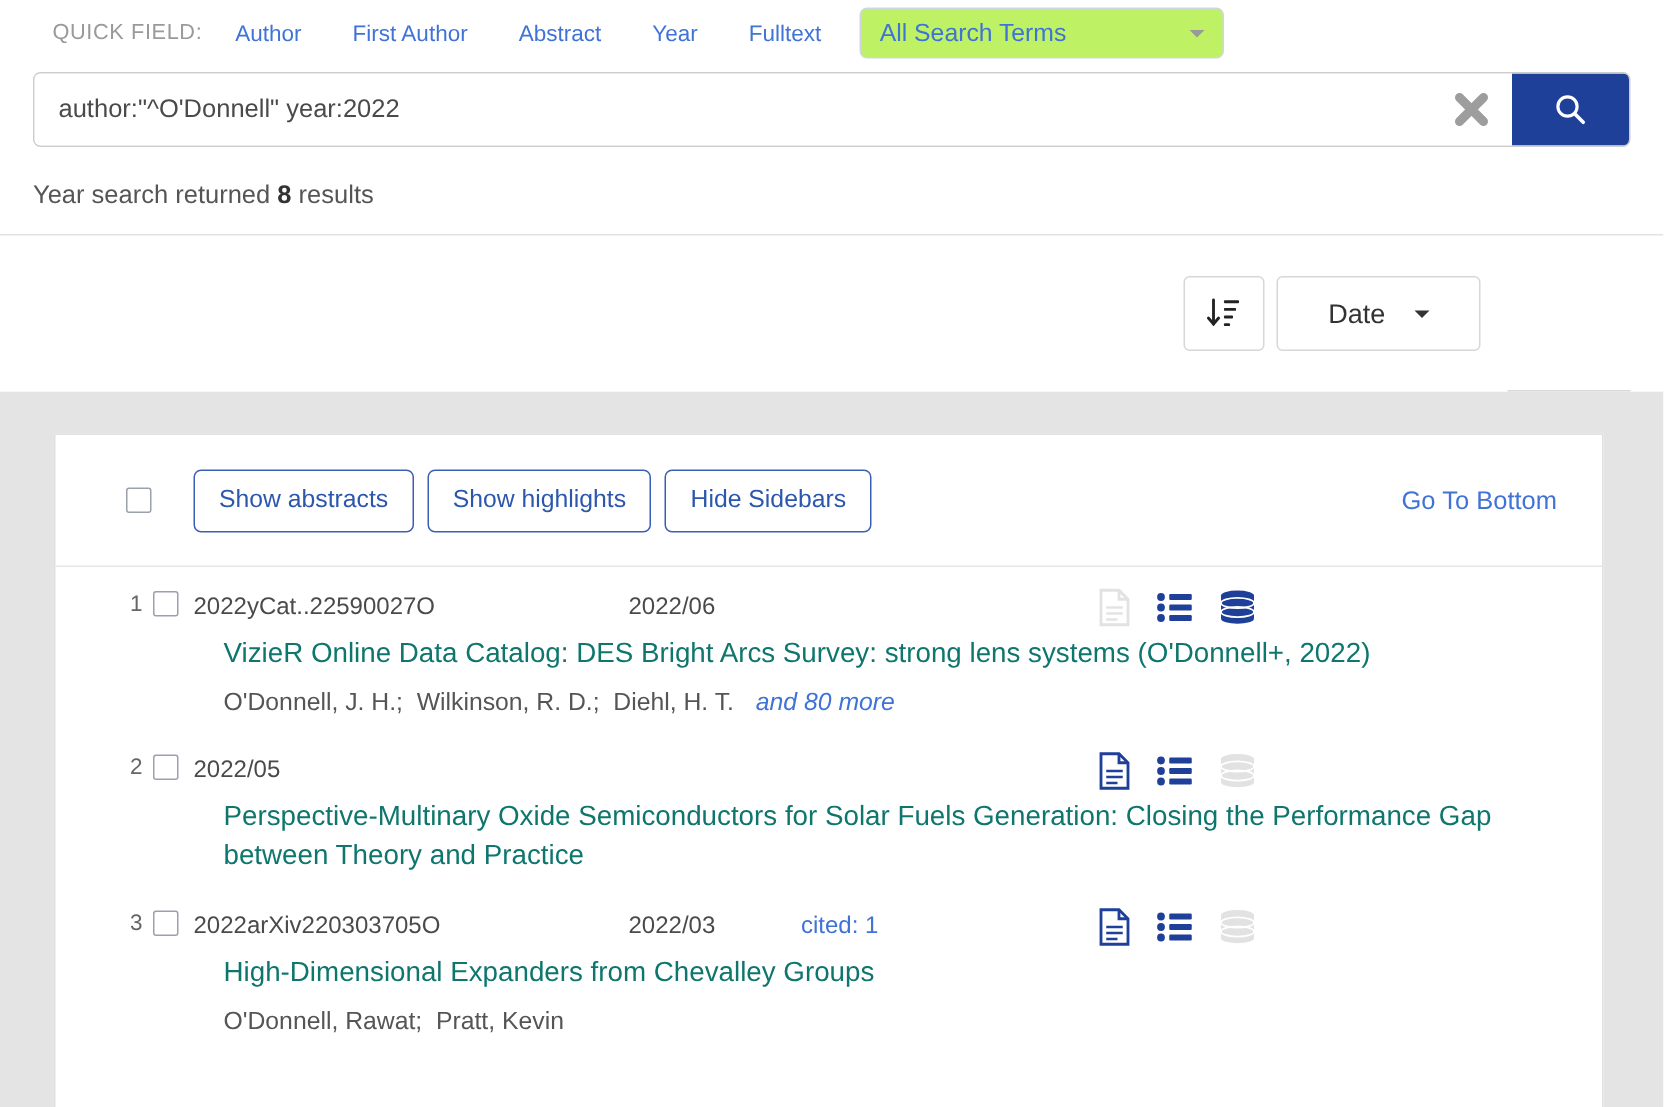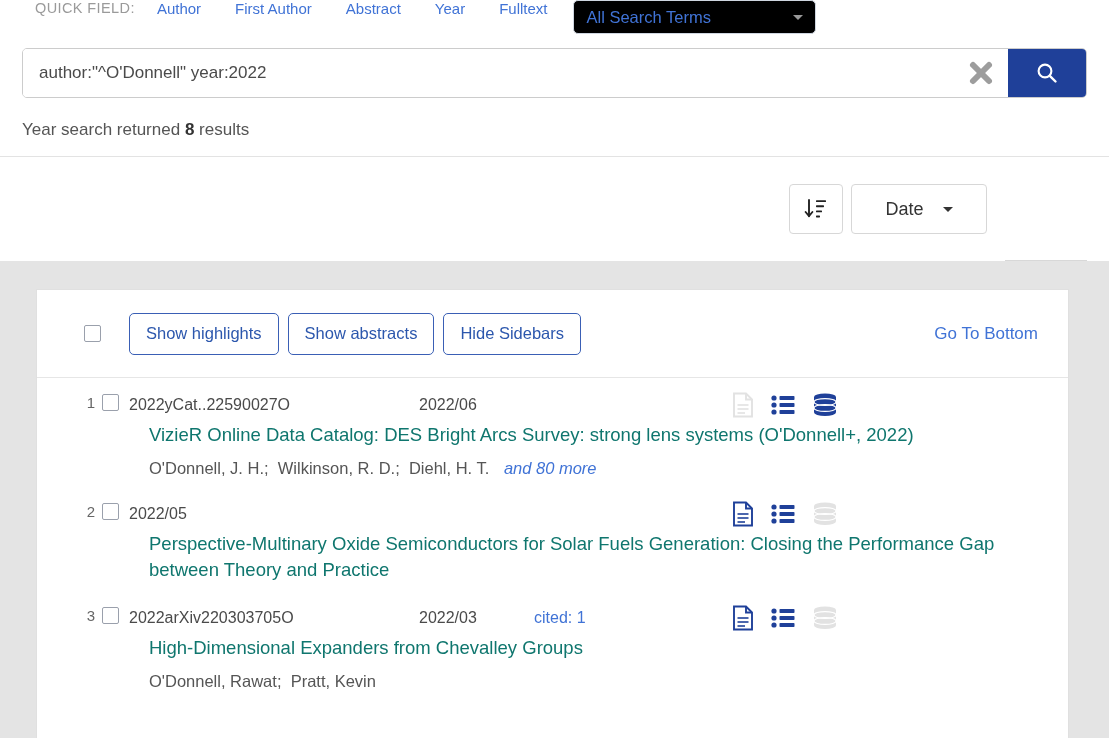--- a/index.html
+++ b/index.html
@@ -14,21 +14,21 @@
 
   
   .top-area {
     background: #ffffff;
     padding: 0 22px;
     position: relative;
   }
 
   .quickfield-row {
     display: flex;
-    align-items: flex-start;
+    align-items: center;
     height: 44px;
     padding-left: 13px;
     gap: 0;
   }
   .quickfield-label {
     font-size: 14.5px;
     color: #9a9a9a;
     letter-spacing: .4px;
     margin-right: 22px;
     white-space: nowrap;
@@ -43,21 +43,21 @@
   .qf-link:last-of-type { margin-right: 26px; }
 
   .qf-select {
     border: 1px solid #cfd6e0;
     border-radius: 5px;
     height: 34px;
     min-width: 243px;
     display: flex;
     align-items: center;
     padding: 0 12px;
-    background: #000000;
+    background: #bef264;
     position: relative;
   }
   .qf-select-text {
     font-size: 16.5px;
     color: #4073d6;
     flex: 1;
   }
   .caret-down {
     width: 0; height: 0;
     border-left: 5px solid transparent;
@@ -365,22 +365,22 @@
 
 <div class="results-region">
   <div class="left-gutter"></div>
 
   <div class="results-panel">
 
     <div class="panel-toolbar">
       <div class="toolbar-chk-wrap">
         <div class="chk"></div>
       </div>
+      <div class="pill-btn">Show abstracts</div>
       <div class="pill-btn">Show highlights</div>
-      <div class="pill-btn">Show abstracts</div>
       <div class="pill-btn">Hide Sidebars</div>
       <a class="go-bottom">Go To Bottom</a>
     </div>
 
     <div class="result">
       <div class="res-index">
         <span class="res-num">1</span>
         <div class="chk"></div>
       </div>
       <div class="res-body">

